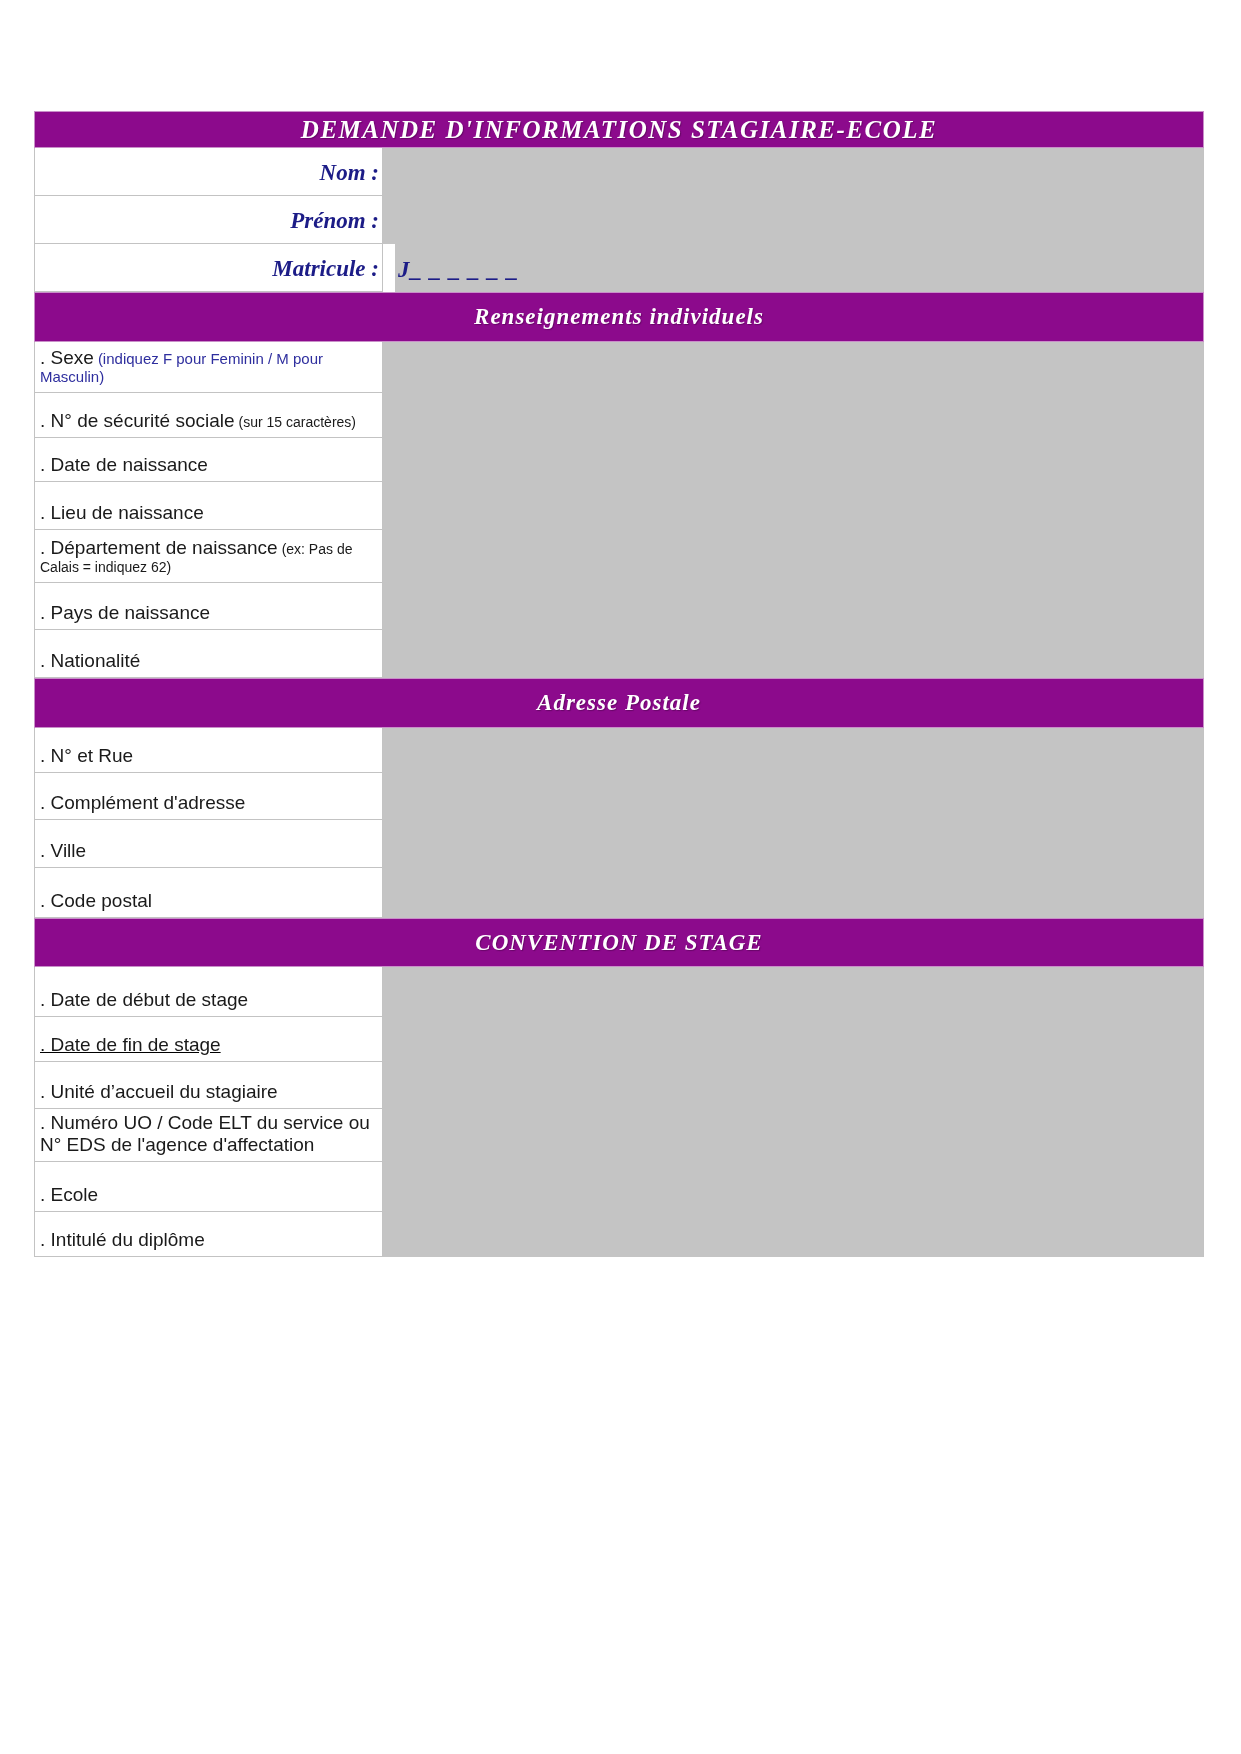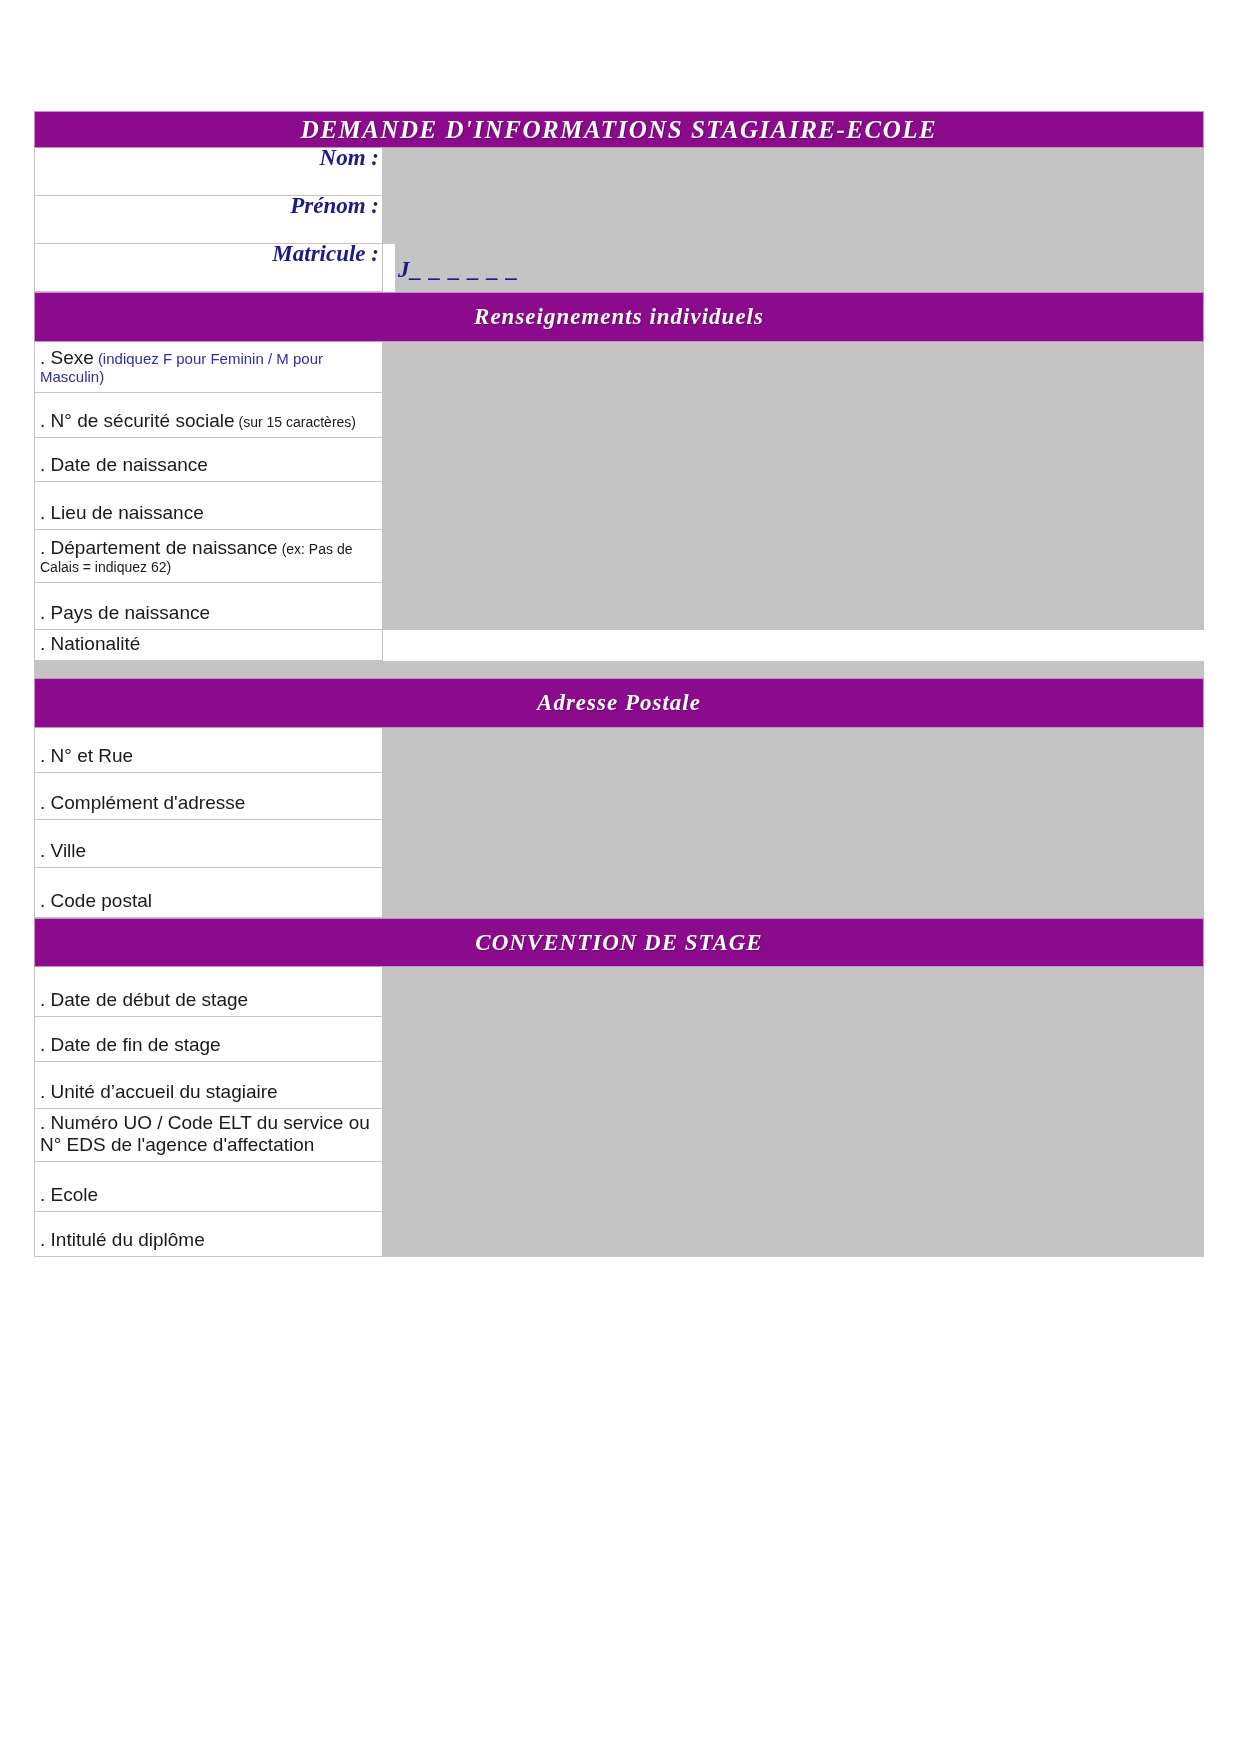--- a/index.html
+++ b/index.html
@@ -46,21 +46,21 @@
     border-bottom:1px solid #c3c3c3;
     display:flex;
     align-items:flex-end;
     padding:3px 4px 6px 5px;
   }
   .lab-wrap{line-height:1.12;}
   .lab{font-size:19px;color:var(--label-black,#1A1A1A);}
   .note{font-size:14px;color:var(--label-black,#1A1A1A);margin-left:4px;}
   .note.blue{color:var(--note-blue,#2E2E9E);font-size:15px;}
   
-  .row.script .label-cell{justify-content:flex-end;padding-right:3px;padding-bottom:24px;}
+  .row.script .label-cell{justify-content:flex-end;padding-right:3px;padding-bottom:9px;}
   .row.script .lab{
     font-family:"Liberation Serif",serif;
     font-style:italic;
     font-weight:700;
     font-size:23px;
     color:var(--navy,#1C1C87);
     white-space:nowrap;
   }
   
   .value-cell{
@@ -142,21 +142,21 @@
           <div class="lab-wrap"><span class="lab">. Département de naissance</span><span class="note">(ex: Pas de Calais = indiquez 62)</span></div>
         </div>
         <div class="value-cell"></div>
       </div>
       <div class="row field" style="height: 47px;">
         <div class="label-cell">
           <div class="lab-wrap"><span class="lab">. Pays de naissance</span></div>
         </div>
         <div class="value-cell"></div>
       </div>
-      <div class="row field" style="height: 48px; flex-direction: column;">
+      <div class="row field" style="height: 48px;">
         <div class="label-cell">
           <div class="lab-wrap"><span class="lab">. Nationalité</span></div>
         </div>
         <div class="value-cell"></div>
       </div>
       <div class="row bar" style="height: 50px;">
         <span class="bar-text">Adresse Postale</span>
       </div>
       <div class="row field" style="height: 45px;">
         <div class="label-cell">
@@ -184,21 +184,21 @@
       </div>
       <div class="row bar" style="height: 49px;">
         <span class="bar-text">CONVENTION DE STAGE</span>
       </div>
       <div class="row field" style="height: 50px;">
         <div class="label-cell">
           <div class="lab-wrap"><span class="lab">. Date de début de stage</span></div>
         </div>
         <div class="value-cell"></div>
       </div>
-      <div class="row field" style="height: 45px;">
+      <div class="row field" style="height: 45px; text-decoration: underline;">
         <div class="label-cell">
           <div class="lab-wrap"><span class="lab">. Date de fin de stage</span></div>
         </div>
         <div class="value-cell"></div>
       </div>
       <div class="row field" style="height: 47px;">
         <div class="label-cell">
           <div class="lab-wrap"><span class="lab">. Unité d’accueil du stagiaire</span></div>
         </div>
         <div class="value-cell"></div>

